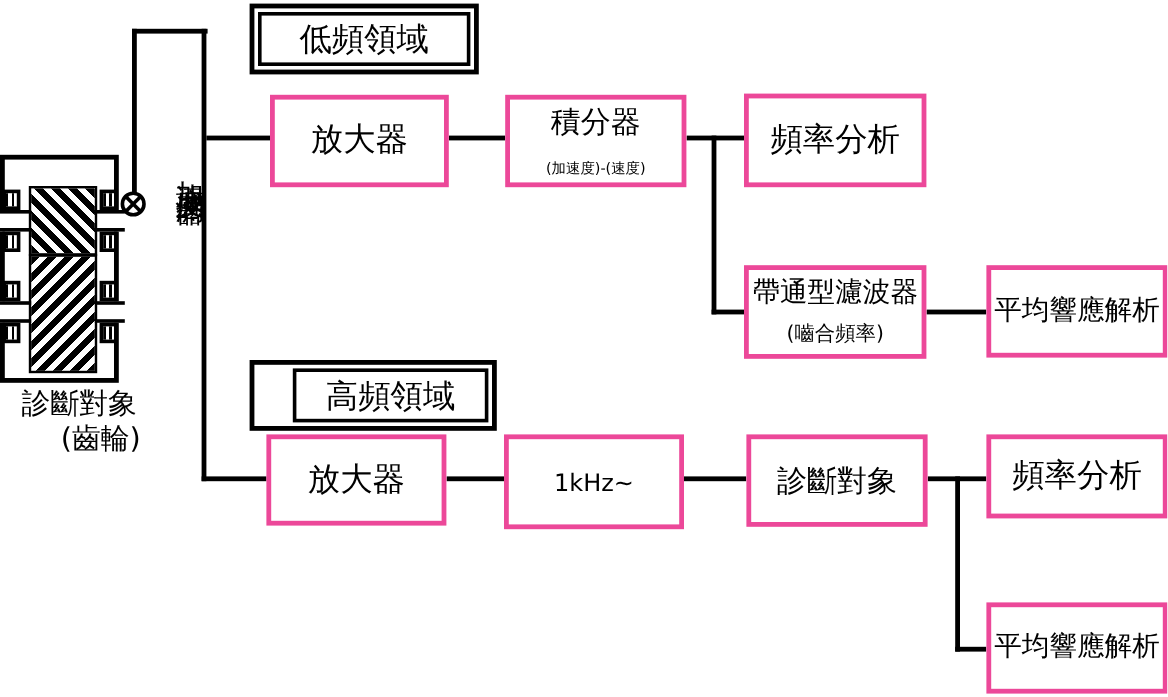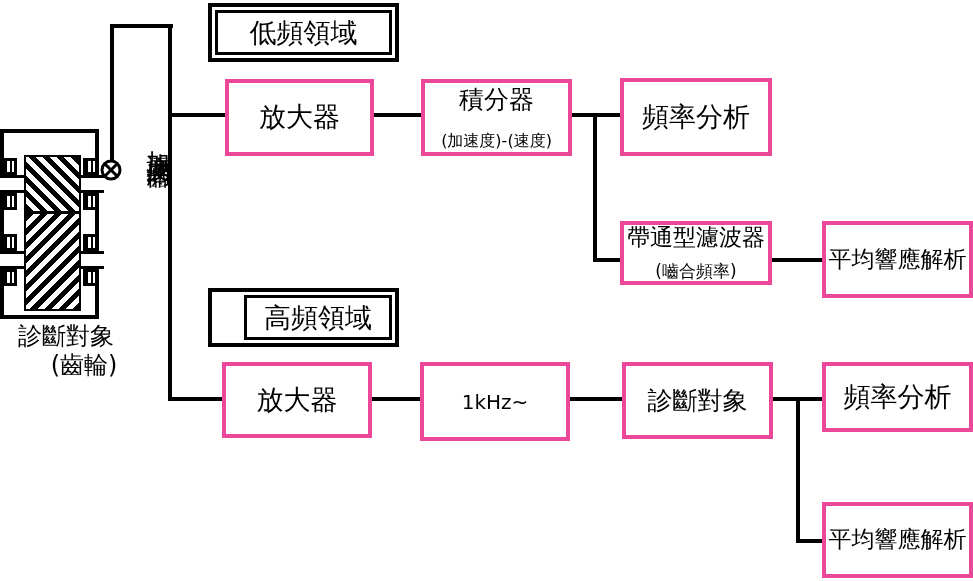--- a/index.html
+++ b/index.html
@@ -49,21 +49,21 @@
   }
   .hline, .vline {
     position: absolute;
     background: #000;
   }
   .hline { height: 4px; }
   .vline { width: 4px; }
   .t27 { font-size: 27px; }
   .t25 { font-size: 25px; }
   .t23 { font-size: 23px; }
-  .sub16 { font-size: 16px; margin-top: 18px; }
+  .sub16 { font-size: 12px; margin-top: 18px; }
   .sub17 { font-size: 17px; margin-top: 12px; }
   .sub24 { font-size: 20px; margin-top: 1px; }
   
   .housing {
     position: absolute;
     left: 0; top: 129;
     box-sizing: border-box;
     border: 4px solid #000;
     background: #fff;
   }
@@ -161,21 +161,21 @@
     <svg width="22" height="22" viewBox="0 0 22 22">
       <circle cx="11" cy="11" r="9" fill="#ffffff" stroke="#000000" stroke-width="3"></circle>
       <line x1="5" y1="5" x2="17" y2="17" stroke="#000000" stroke-width="3"></line>
       <line x1="17" y1="5" x2="5" y2="17" stroke="#000000" stroke-width="3"></line>
     </svg>
   </div>
 
   <div class="dbox" style="left:208px; top:3px; width:191px; height:59px;">
     <div class="inner">低頻領域</div>
   </div>
-  <div class="dbox" style="left:208px; top:288px; width:191px; height:59px;padding-left:32px;">
+  <div class="dbox" style="left:208px; top:300px; width:206px; height:59px;padding-left:32px;">
     <div class="inner">高頻領域</div>
   </div>
 
   <div class="hline" style="left:172px; top:113px; width:53px;"></div>
   <div class="hline" style="left:374px; top:113px; width:47px;"></div>
   <div class="hline" style="left:572px; top:113px; width:48px;"></div>
   <div class="vline" style="left:593px; top:113px; height:149px;"></div>
   <div class="hline" style="left:593px; top:258px; width:27px;"></div>
   <div class="hline" style="left:772px; top:258px; width:50px;"></div>
 
@@ -185,21 +185,21 @@
 
   <div class="box" style="left:421px; top:79px; width:151px; height:77px;">
     <span class="t25">積分器</span>
     <span class="sub16">(加速度)-(速度)</span>
   </div>
 
   <div class="box t27" style="left:620px; top:78px; width:152px; height:78px;">
     <span>頻率分析</span>
   </div>
 
-  <div class="box" style="left:620px; top:221px; width:152px; height:64px;">
+  <div class="box" style="left:620px; top:221px; width:152px; height:78px;">
     <span class="t23">帶通型濾波器</span>
     <span class="sub17">(嚙合頻率)</span>
   </div>
 
   <div class="box t23" style="left:822px; top:221px; width:151px; height:77px;">
     <span>平均響應解析</span>
   </div>
 
   <div class="hline" style="left:168px; top:397px; width:58px;"></div>
   <div class="hline" style="left:372px; top:397px; width:48px;"></div>

